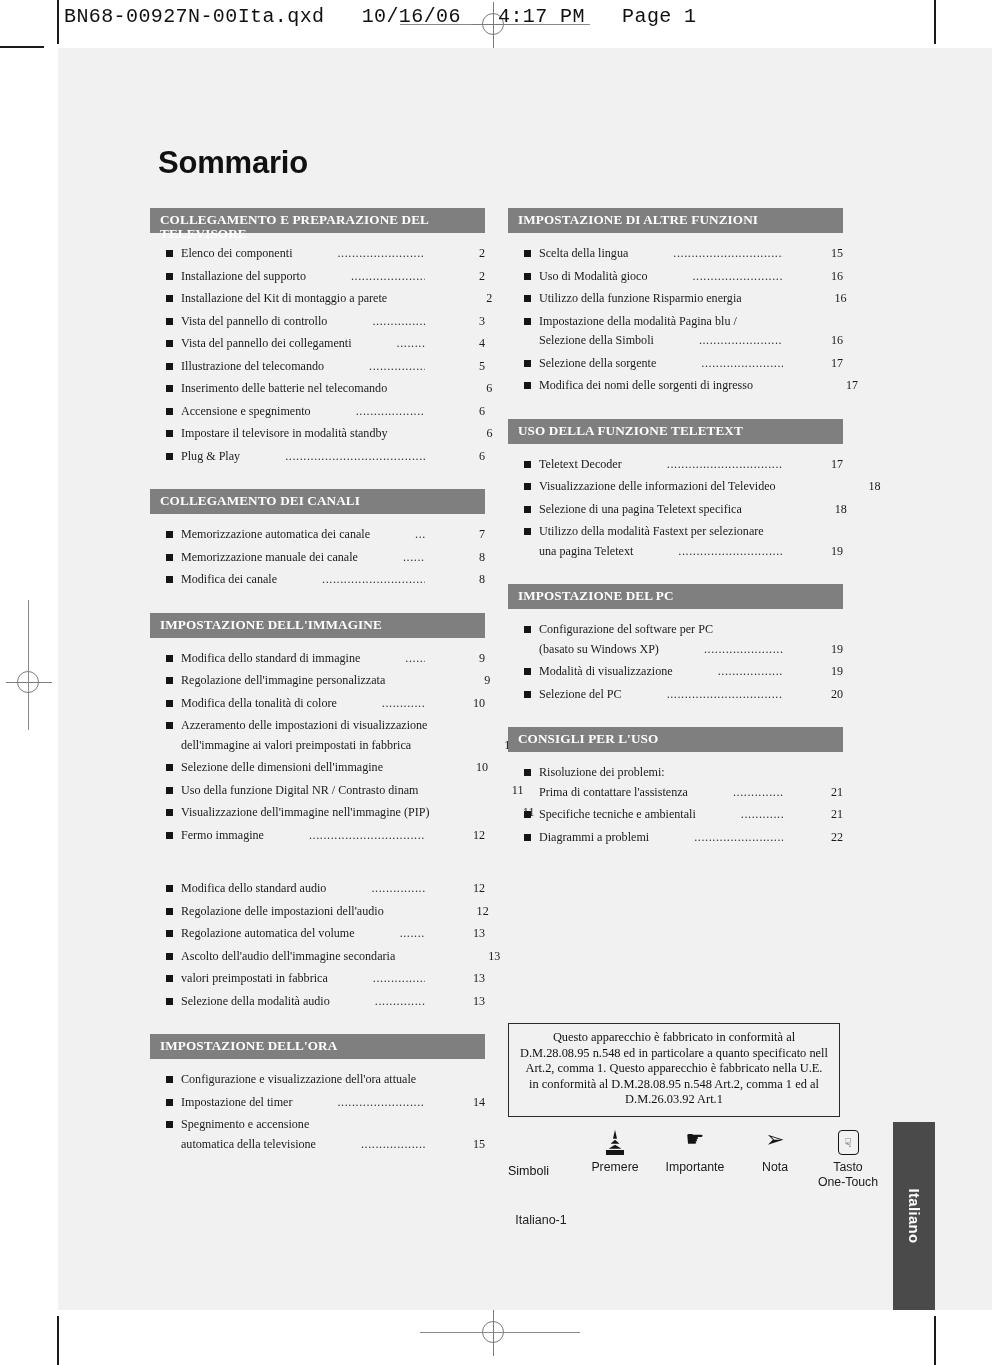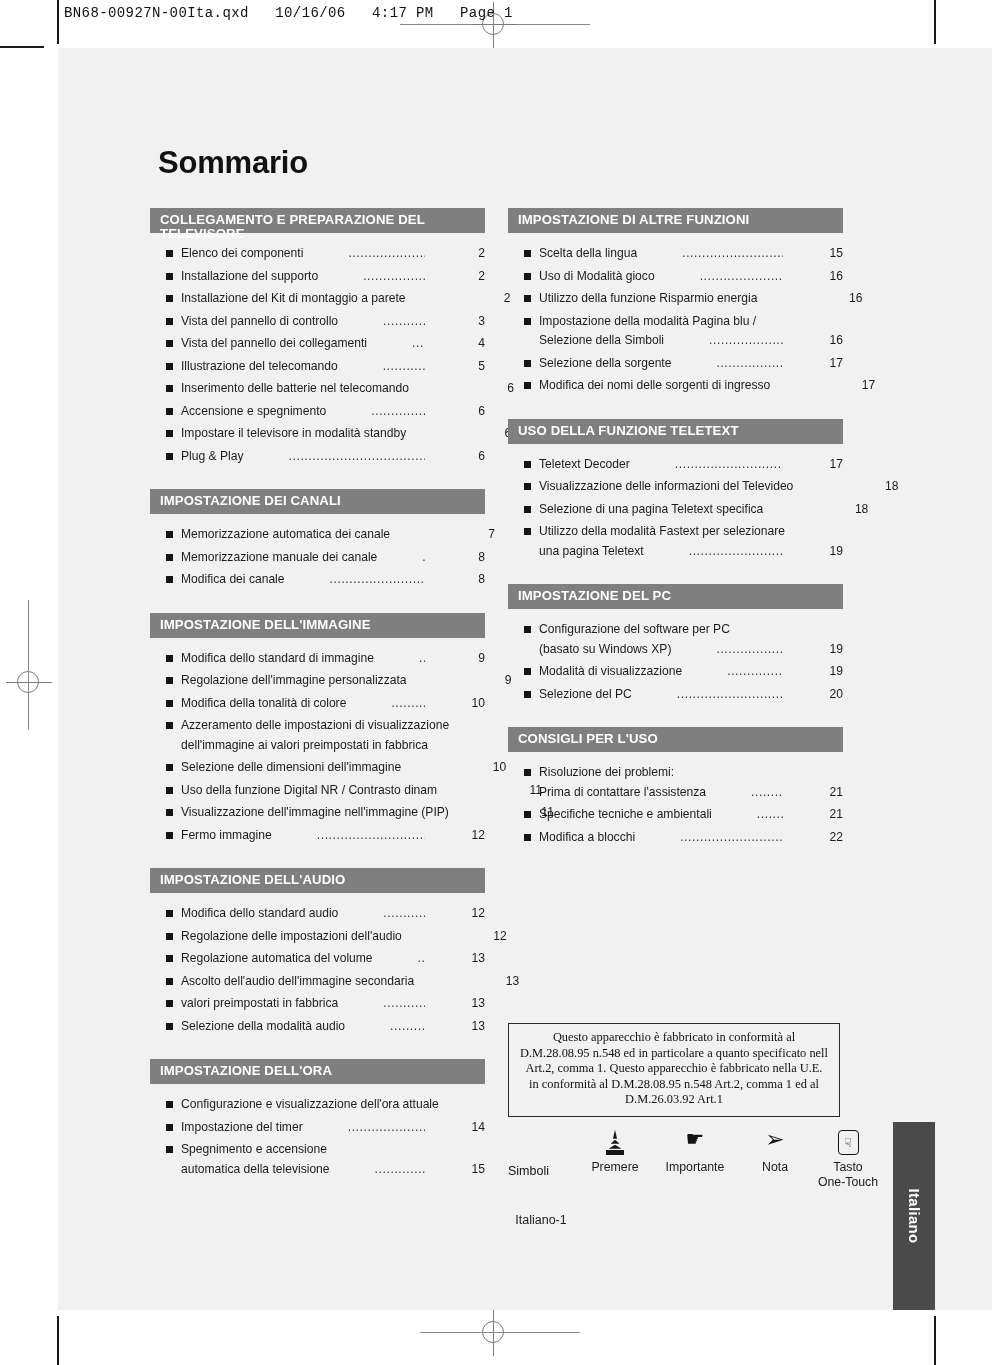--- a/index.html
+++ b/index.html
@@ -55,21 +55,21 @@
     height: 1px;
     background: #8a8a8a;
   }
 
   
   .file-header {
     position: absolute;
     left: 64px;
     top: 5px;
     font-family: "Liberation Mono", monospace;
-    font-size: 14px;
+    font-size: 20px;
     letter-spacing: 0.4px;
     color: #111;
     white-space: pre;
   }
 
   
   .page {
     position: absolute;
     left: 58px;
     top: 48px;
@@ -110,21 +110,21 @@
 
   
   .col {
     position: absolute;
     top: 160px;
     width: 335px;
   }
   .col-left  { left: 92px; }
   .col-right { left: 450px; }
 
-  .section { margin-bottom: 0; }
+  .section { margin-bottom: 0; font-family: Liberation Serif, serif; }
 
   .section-head {
     background: #7f7f7f;
     color: #ffffff;
     font-size: 13.2px;
     font-weight: bold;
     letter-spacing: 0.1px;
     padding: 5px 0 6px 10px;
     box-sizing: border-box;
     height: 25px;
@@ -395,21 +395,21 @@
             <div class="row">
               <span class="txt">Plug &amp; Play</span>
               <span class="lead">........................................................................................................................</span>
               <span class="pg">6</span>
             </div>
           </div>
         </div>
       </div>
       <div style="height: 20px;"></div>
       <div class="section">
-        <div class="section-head">IMPOSTAZIONE DEI CANALI</div>
+        <div class="section-head">COLLEGAMENTO DEI CANALI</div>
         <div class="entries">
           <div class="entry">
             <span class="bullet"></span>
             <div class="row">
               <span class="txt">Memorizzazione automatica dei canale</span>
               <span class="lead">........................................................................................................................</span>
               <span class="pg">7</span>
             </div>
           </div>
           <div class="entry">
@@ -499,21 +499,20 @@
             <div class="row">
               <span class="txt">Fermo immagine </span>
               <span class="lead">........................................................................................................................</span>
               <span class="pg">12</span>
             </div>
           </div>
         </div>
       </div>
       <div style="height: 20px;"></div>
       <div class="section">
-        <div class="section-head">IMPOSTAZIONE DELL'AUDIO</div>
         <div class="entries">
           <div class="entry">
             <span class="bullet"></span>
             <div class="row">
               <span class="txt">Modifica dello standard audio </span>
               <span class="lead">........................................................................................................................</span>
               <span class="pg">12</span>
             </div>
           </div>
           <div class="entry">
@@ -747,21 +746,21 @@
             <span class="bullet"></span>
             <div class="row">
               <span class="txt">Specifiche tecniche e ambientali </span>
               <span class="lead">........................................................................................................................</span>
               <span class="pg">21</span>
             </div>
           </div>
           <div class="entry">
             <span class="bullet"></span>
             <div class="row">
-              <span class="txt">Modifica a blocchi</span>
+              <span class="txt">Diagrammi a problemi</span>
               <span class="lead">........................................................................................................................</span>
               <span class="pg">22</span>
             </div>
           </div>
         </div>
       </div>
     </div>
 
   <div class="notice">
       <div>Questo apparecchio è fabbricato in conformità al</div>

